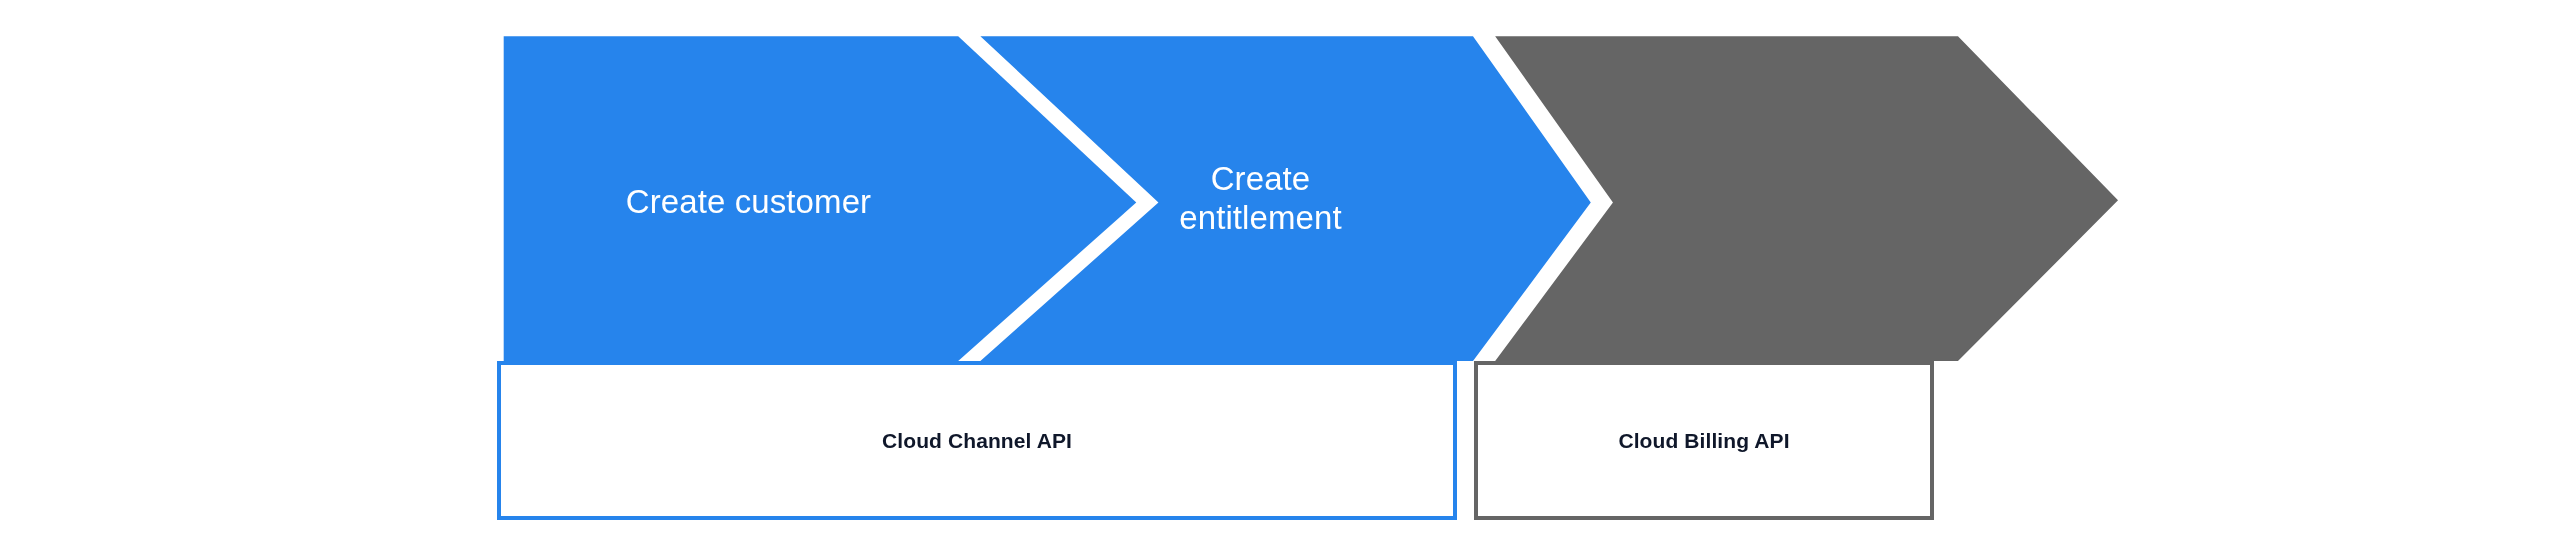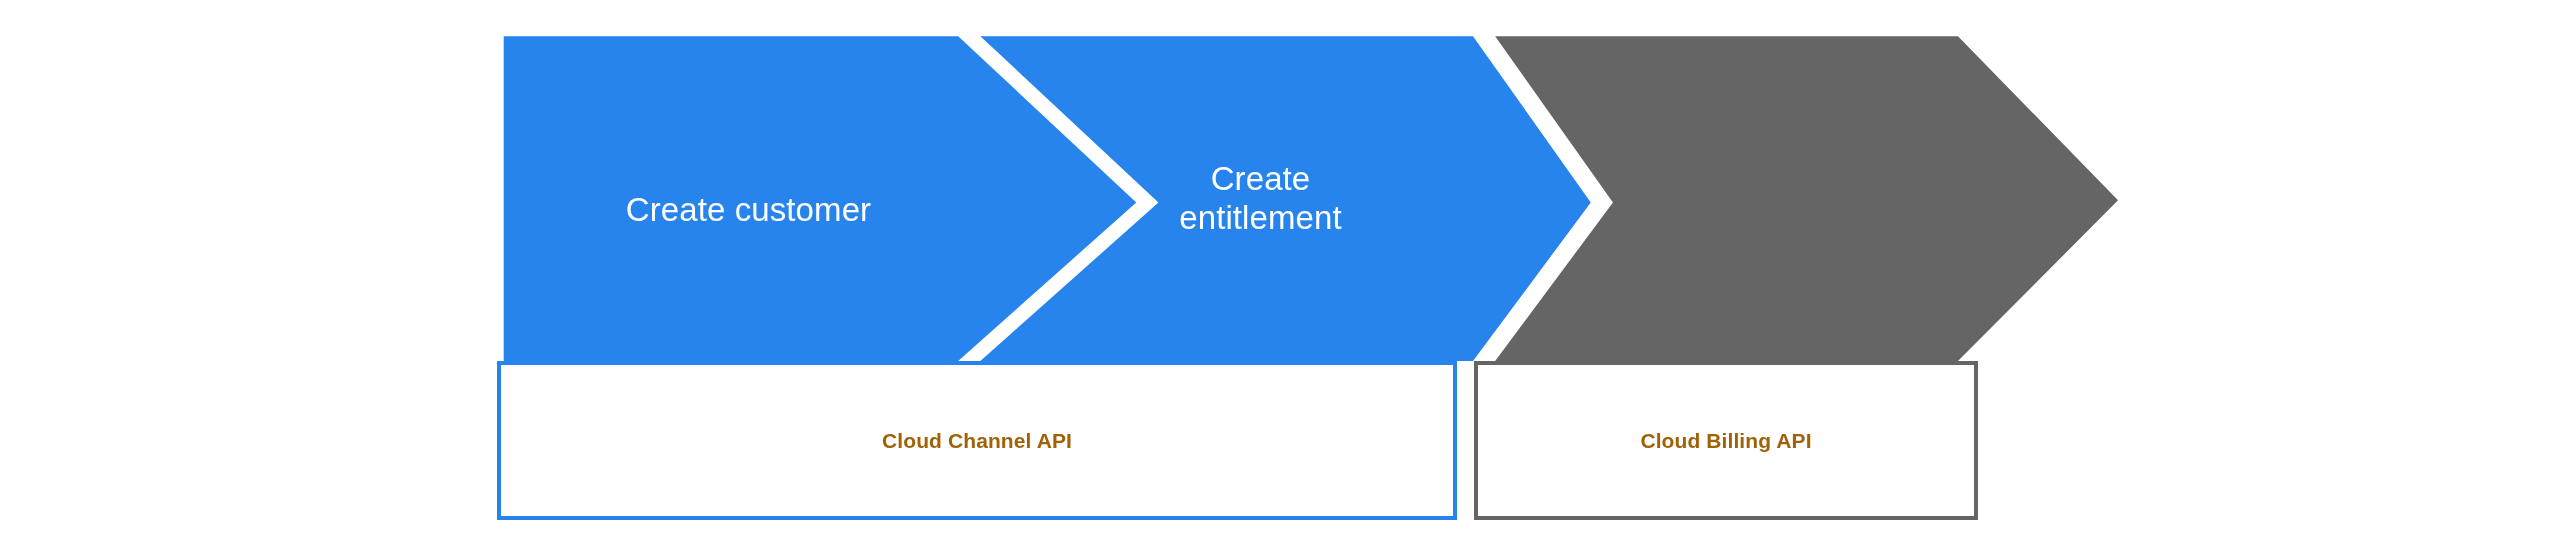--- a/index.html
+++ b/index.html
@@ -36,50 +36,50 @@
     font-size: 33px;
     line-height: 1.18;
     font-weight: 400;
     letter-spacing: 0.1px;
     white-space: pre-line;
     display: flex;
     align-items: center;
     justify-content: center;
     pointer-events: none;
   }
-  #step-1-label { left: 527px;  top: 48px; width: 443px; height: 325px; }
+  #step-1-label { left: 527px;  top: 40px; width: 443px; height: 325px; }
   #step-2-label { left: 1039px; top: 36px; width: 443px; height: 325px; }
   #step-3-label { left: 1559px; top: 36px; width: 443px; height: 325px; }
 
   
   .api-box {
     position: absolute;
     background: #ffffff;
     box-sizing: border-box;
     display: flex;
     align-items: center;
     justify-content: center;
   }
   .api-box-label {
     font-size: 21px;
     font-weight: bold;
-    color: #a16207;
+    color: #0f172a;
     letter-spacing: 0.1px;
   }
   #api-box-channel {
     left: 497px;
     top: 361px;
     width: 960px;
     height: 159px;
     border: 4.8px solid #2684ec;
   }
   #api-box-billing {
     left: 1474px;
     top: 361px;
-    width: 504px;
+    width: 460px;
     height: 159px;
     border: 4.8px solid #656565;
   }
 </style>
 </head>
 <body>
 
 <div id="stage">
 
   <svg id="ribbon" viewBox="0 0 3718 792" aria-hidden="true">

